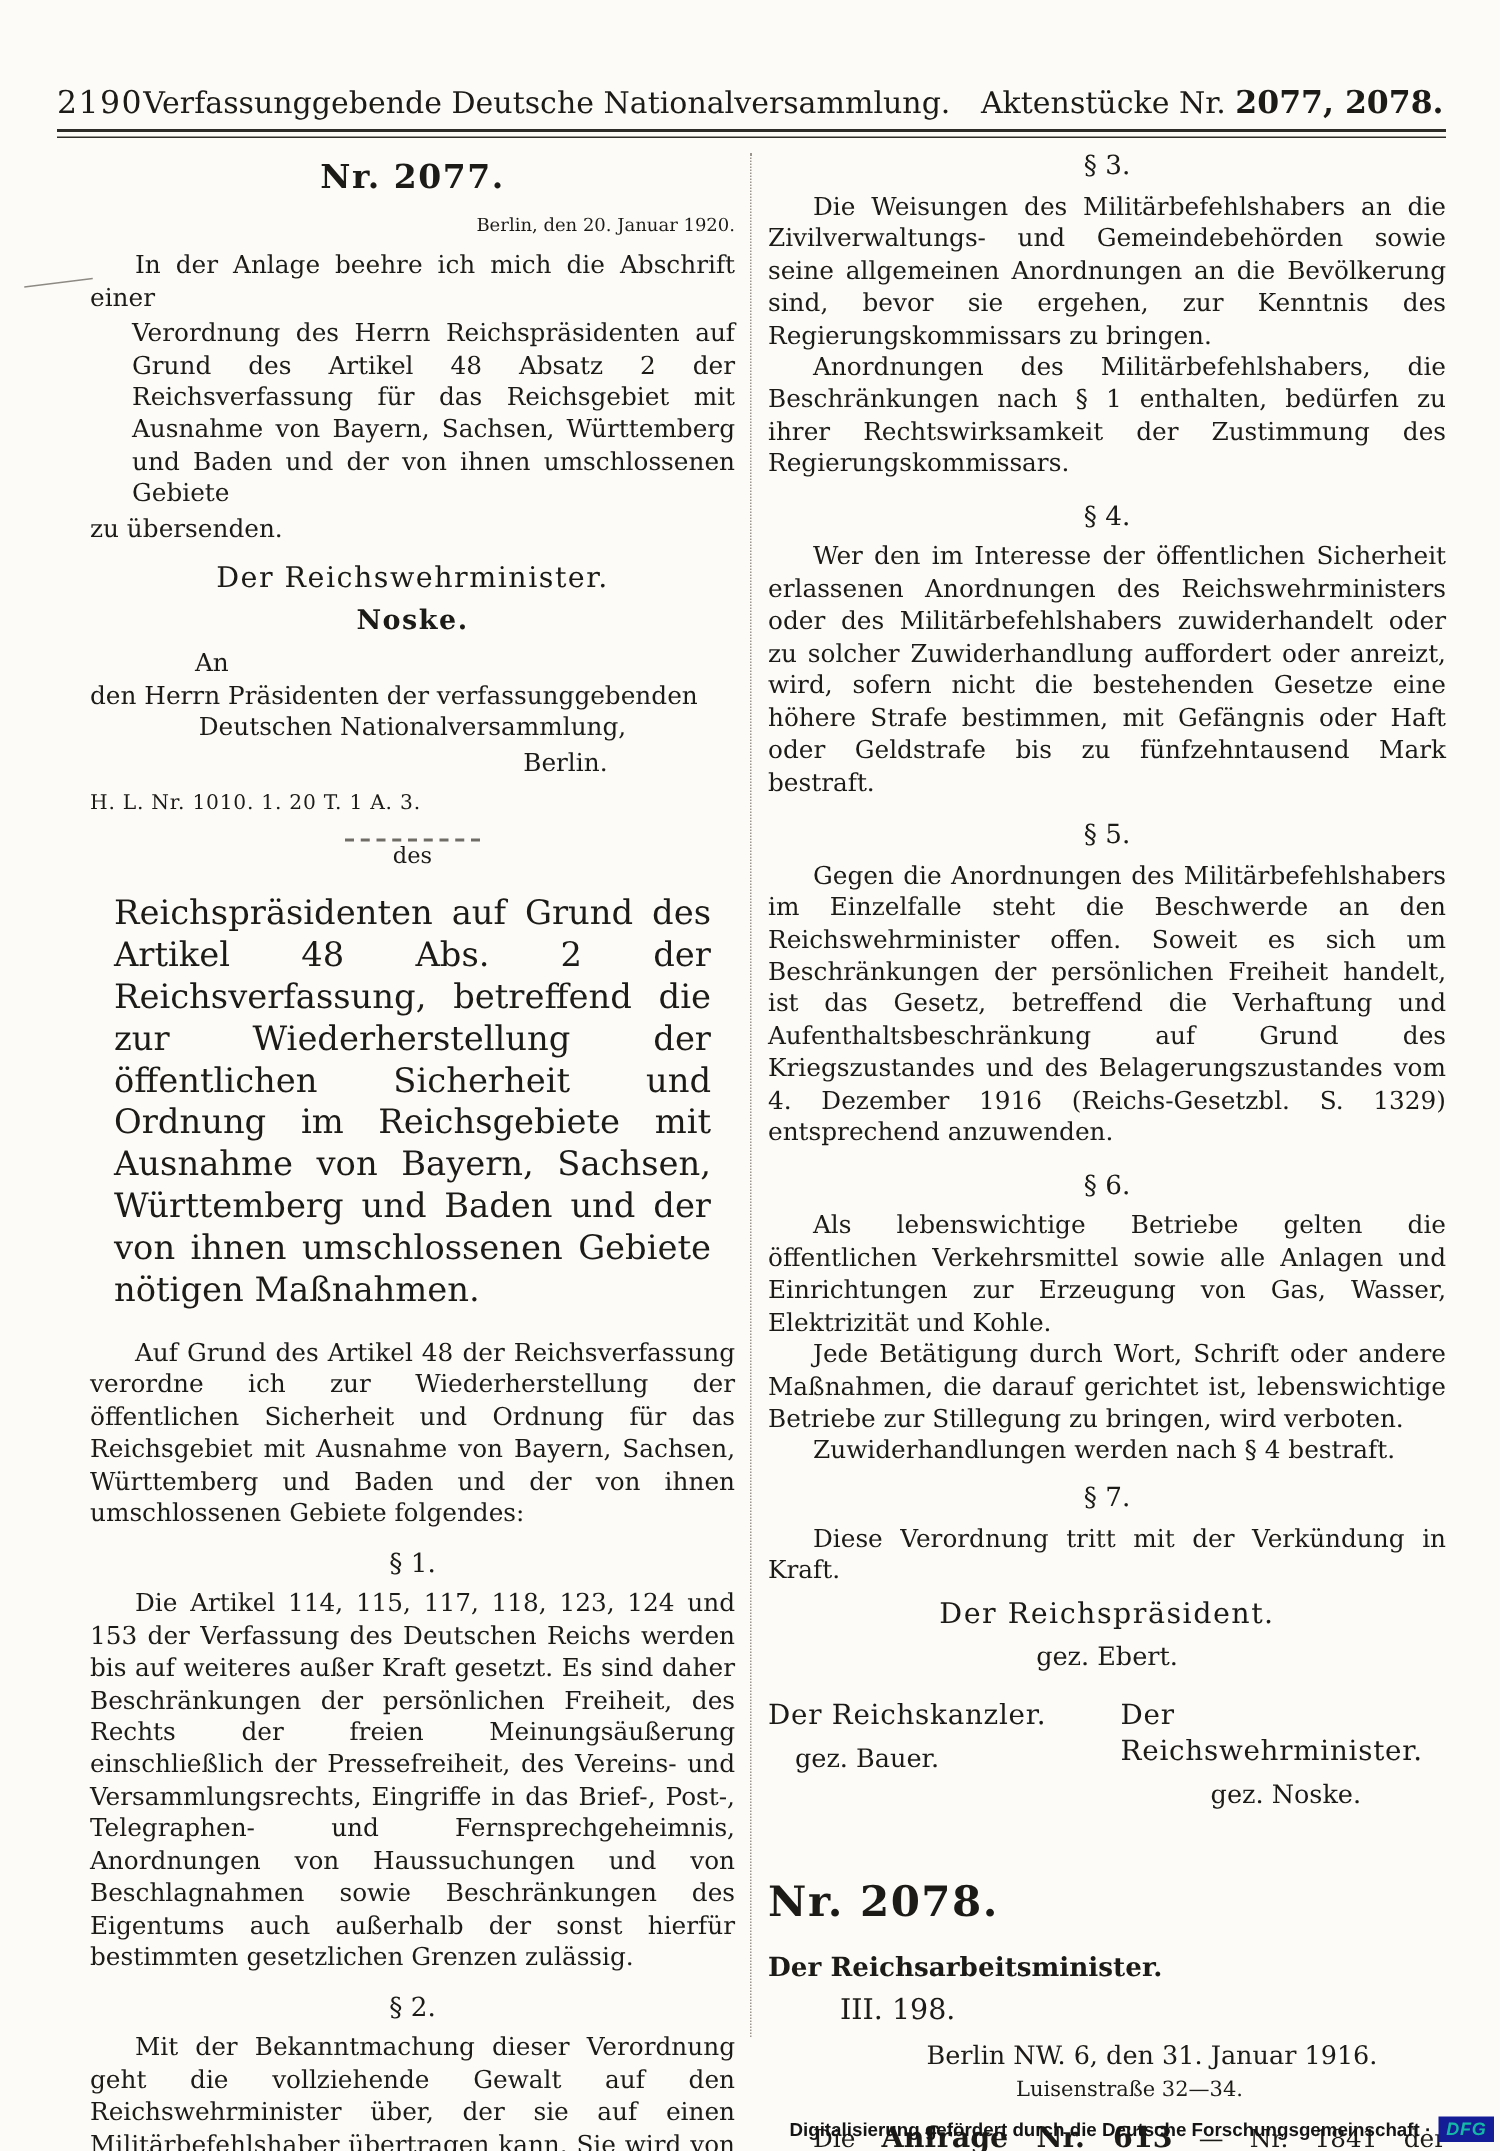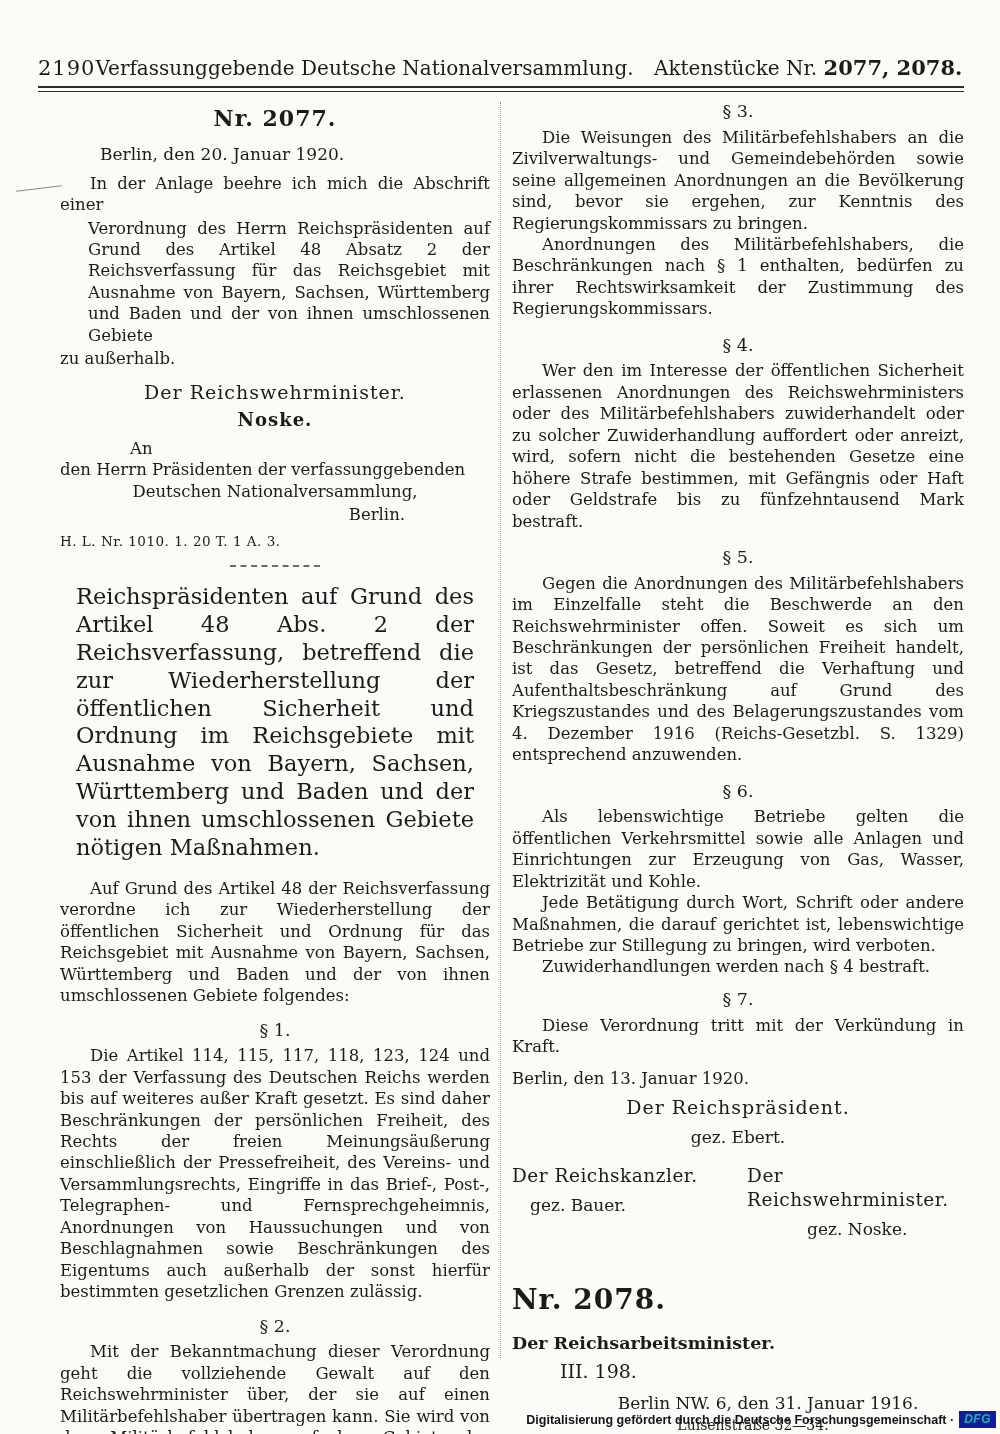--- a/index.html
+++ b/index.html
@@ -35,21 +35,21 @@
     border-top:1.5px solid #8d8a84;transform:rotate(-7deg);
   }
   
   .col{position:absolute;top:100px;font-size:16.5px;line-height:1.3;}
   .col-left{left:60px;width:430px;}
   .col-right{left:512px;width:452px;}
   .center{text-align:center;}
   .para{text-align:justify;text-indent:30px;margin:0;}
   .para.noindent{text-indent:0;}
   .doc-title{font-size:22px;font-weight:bold;text-align:center;margin:4px 0 10px 0;letter-spacing:1px;}
-  .dateline{text-align:left;font-size:17px;margin:2px 0 8px 40px;}
+  .dateline{text-align:right;font-size:12px;margin:2px 0 8px 40px;}
   .indent-block{margin:2px 0 2px 28px;text-align:justify;}
   .sig-title{font-size:19px;text-align:center;margin-top:10px;letter-spacing:1px;}
   .sig-name{font-size:18px;font-weight:bold;text-align:center;margin:4px 0 6px 0;letter-spacing:1px;}
   .an-line{margin-left:70px;}
   .addr2{text-align:center;}
   .addr-city{text-align:right;padding-right:85px;margin-top:2px;}
   .fileref{font-size:13.5px;margin-top:8px;letter-spacing:0.5px;}
   .dash-divider{width:90px;margin:14px auto 0 auto;border-top:2px dashed #6f6c66;}
   .vtitle{font-size:34px;font-weight:bold;text-align:center;margin:24px 0 2px 0;letter-spacing:1px;}
   .vdes{text-align:center;font-size:15px;margin-bottom:8px;}
@@ -97,30 +97,31 @@
     </div>
   </header>
   <div class="double-rule"></div>
   <div class="col-divider"></div>
 
   <section class="col col-left">
     <div class="doc-title">Nr. 2077.</div>
     <div class="dateline">Berlin, den 20. Januar 1920.</div>
     <p class="para">In der Anlage beehre ich mich die Abschrift einer</p>
     <div class="indent-block">Verordnung des Herrn Reichspräsidenten auf Grund des Artikel 48 Absatz 2 der Reichsverfassung für das Reichsgebiet mit Ausnahme von Bayern, Sachsen, Württemberg und Baden und der von ihnen umschlossenen Gebiete</div>
-    <p class="para noindent">zu außerhalb.</p>
+    <p class="para noindent">zu übersenden.</p>
     <div class="sig-title">Der Reichswehrminister.</div>
     <div class="sig-name">Noske.</div>
     <div class="an-line">An</div>
     <div>den Herrn Präsidenten der verfassunggebenden</div>
     <div class="addr2">Deutschen Nationalversammlung,</div>
     <div class="addr-city">Berlin.</div>
     <div class="fileref">H. L. Nr. 1010. 1. 20 T. 1 A. 3.</div>
     <div class="dash-divider"></div>
 
+    <div class="vdes">des</div>
     <p class="vsubtitle">Reichspräsidenten auf Grund des Artikel 48 Abs. 2 der Reichsverfassung, betreffend die zur Wiederherstellung der öffentlichen Sicherheit und Ordnung im Reichsgebiete mit Ausnahme von Bayern, Sachsen, Württemberg und Baden und der von ihnen umschlossenen Gebiete nötigen Maßnahmen.</p>
     <p class="para mt14">Auf Grund des Artikel 48 der Reichsverfassung verordne ich zur Wiederherstellung der öffentlichen Sicherheit und Ordnung für das Reichsgebiet mit Ausnahme von Bayern, Sachsen, Württemberg und Baden und der von ihnen umschlossenen Gebiete folgendes:</p>
 
     <div class="sec-head">§ 1.</div>
     <p class="para">Die Artikel 114, 115, 117, 118, 123, 124 und 153 der Verfassung des Deutschen Reichs werden bis auf weiteres außer Kraft gesetzt. Es sind daher Beschränkungen der persönlichen Freiheit, des Rechts der freien Meinungsäußerung einschließlich der Pressefreiheit, des Vereins- und Versammlungsrechts, Eingriffe in das Brief-, Post-, Telegraphen- und Fernsprechgeheimnis, Anordnungen von Haussuchungen und von Beschlagnahmen sowie Beschränkungen des Eigentums auch außerhalb der sonst hierfür bestimmten gesetzlichen Grenzen zulässig.</p>
 
     <div class="sec-head">§ 2.</div>
     <p class="para">Mit der Bekanntmachung dieser Verordnung geht die vollziehende Gewalt auf den Reichswehrminister über, der sie auf einen Militärbefehlshaber übertragen kann. Sie wird von dem Militärbefehlshaber auf dem Gebiete der Zivilverwaltung unter Mitwirkung eines Regierungskommissars (§ 3) ausgeübt, den der Reichswehrminister im Einvernehmen mit dem Reichsminister des Innern ernennt.</p>
   </section>
 
@@ -136,21 +137,20 @@
     <p class="para">Gegen die Anordnungen des Militärbefehlshabers im Einzelfalle steht die Beschwerde an den Reichswehrminister offen. Soweit es sich um Beschränkungen der persönlichen Freiheit handelt, ist das Gesetz, betreffend die Verhaftung und Aufenthaltsbeschränkung auf Grund des Kriegszustandes und des Belagerungszustandes vom 4. Dezember 1916 (Reichs-Gesetzbl. S. 1329) entsprechend anzuwenden.</p>
 
     <div class="sec-head mt14">§ 6.</div>
     <p class="para">Als lebenswichtige Betriebe gelten die öffentlichen Verkehrsmittel sowie alle Anlagen und Einrichtungen zur Erzeugung von Gas, Wasser, Elektrizität und Kohle.</p>
     <p class="para">Jede Betätigung durch Wort, Schrift oder andere Maßnahmen, die darauf gerichtet ist, lebenswichtige Betriebe zur Stillegung zu bringen, wird verboten.</p>
     <p class="para">Zuwiderhandlungen werden nach § 4 bestraft.</p>
 
     <div class="sec-head mt10">§ 7.</div>
     <p class="para">Diese Verordnung tritt mit der Verkündung in Kraft.</p>
 
-    <div class="mt10">Berlin, den 13. Januar 1920.</div>
 
     <div class="sig-title mt6">Der Reichspräsident.</div>
     <div class="center mt6" style="font-size:17px;">gez.  Ebert.</div>
 
     <div class="sig2-row">
       <div class="sig2">
         <div class="t">Der Reichskanzler.</div>
         <div class="n">gez.  Bauer.</div>
       </div>
       <div class="sig2">

